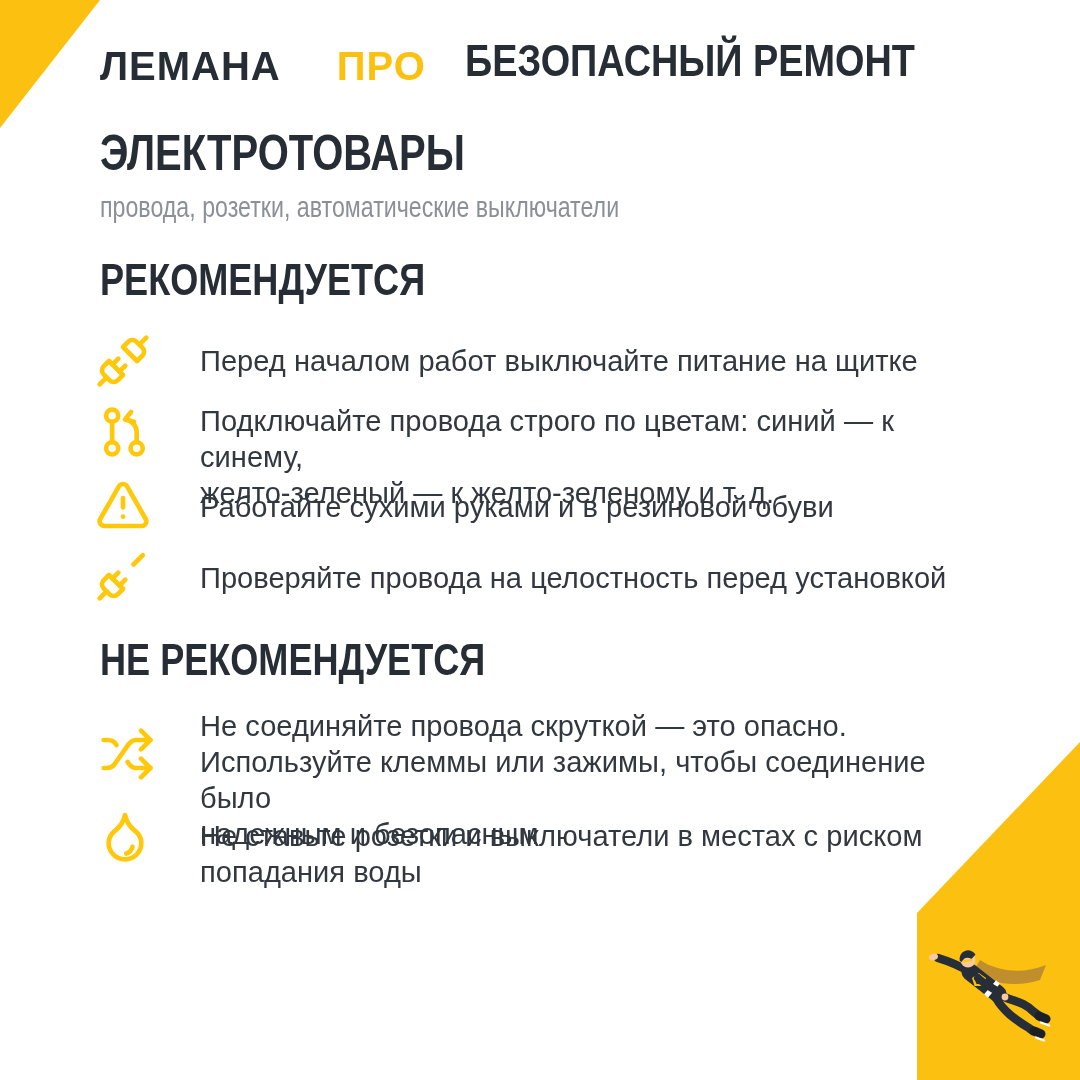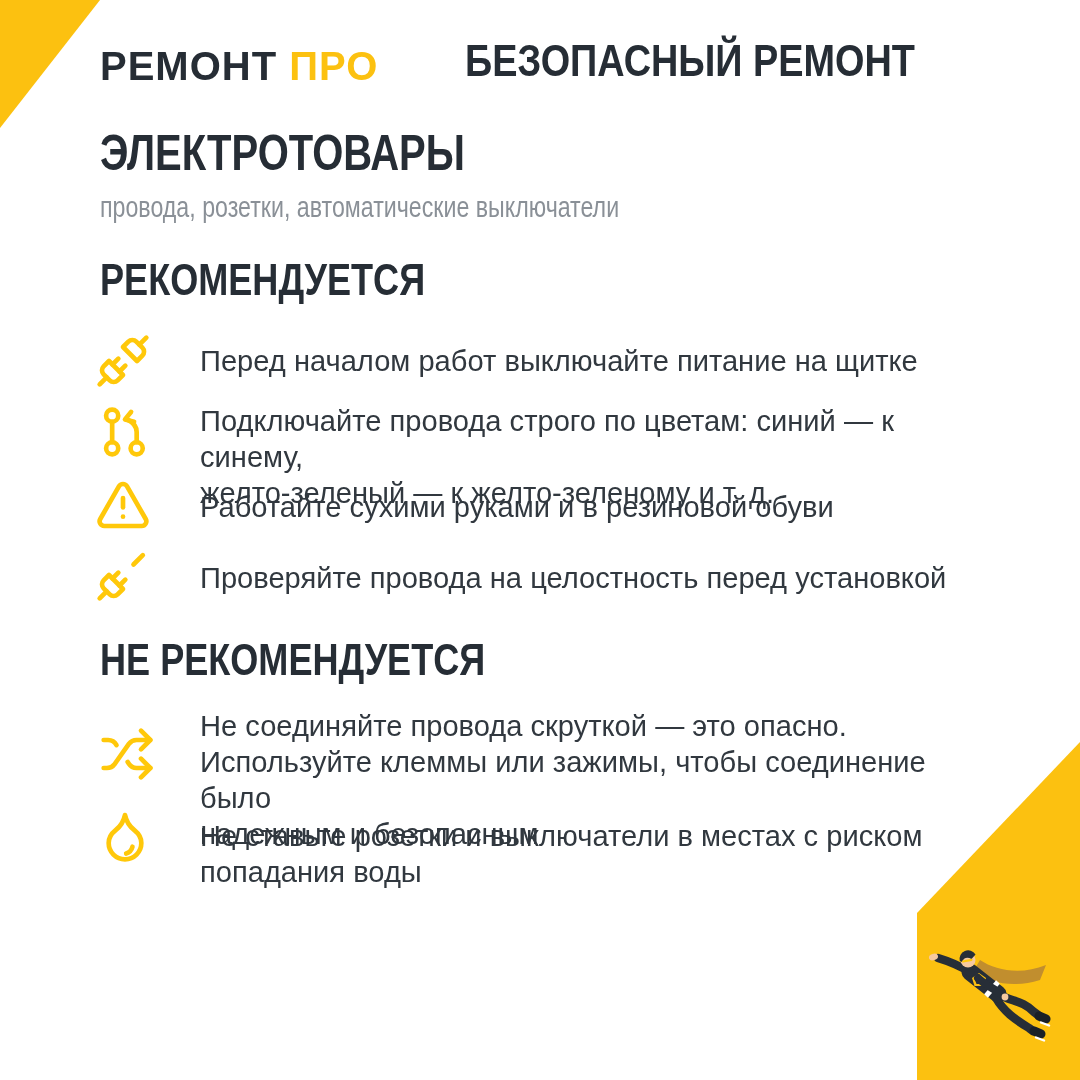--- a/index.html
+++ b/index.html
@@ -14,21 +14,21 @@
     --subtitle-gray:#8A9097;
   }
   .abs{position:absolute;}
   svg{display:block;}
 
   
   #corner-svg{position:absolute;inset:0;width:1080px;height:1080px;pointer-events:none;}
 
   
   .logo{left:100px;top:46px;font-size:40px;font-weight:800;line-height:1;letter-spacing:1px;color:var(--heading-dark);white-space:nowrap;}
-  .logo .pro{color:var(--accent-yellow);}
+  .logo .pro{color:var(--accent-yellow);margin-left:44px;}
   .campaign{left:465px;top:39px;font-size:44px;font-weight:800;line-height:1;color:var(--heading-dark);transform:scaleX(0.86);transform-origin:left top;white-space:nowrap;}
 
   
   .cat-title{left:100px;top:128px;font-size:50px;font-weight:800;line-height:1;color:var(--heading-dark);transform:scaleX(0.80);transform-origin:left top;white-space:nowrap;}
   .cat-sub{left:100px;top:190px;font-size:29px;line-height:1.2;color:var(--subtitle-gray);transform:scaleX(0.80);transform-origin:left top;white-space:nowrap;}
 
   .section-heading{font-size:44px;font-weight:800;line-height:1;color:var(--heading-dark);transform:scaleX(0.82);transform-origin:left top;white-space:nowrap;}
   #rec-heading{left:100px;top:258px;}
   #notrec-heading{left:100px;top:638px;}
 
@@ -42,21 +42,21 @@
   #mascot{left:922px;top:938px;width:140px;height:110px;}
 </style>
 </head>
 <body>
 
 <svg id="corner-svg" viewBox="0 0 1080 1080" aria-hidden="true">
   <polygon points="0,0 100,0 0,128" fill="#FCC110"></polygon>
   <polygon points="917,913 1080,742 1080,1080 917,1080" fill="#FCC110"></polygon>
 </svg>
 
-<div class="abs logo"><span>РЕМОНТ</span> <span class="pro">ПРО</span></div>
+<div class="abs logo"><span>ЛЕМАНА</span> <span class="pro">ПРО</span></div>
 <div class="abs campaign">БЕЗОПАСНЫЙ РЕМОНТ</div>
 
 <h1 class="abs cat-title" style="margin:0;">ЭЛЕКТРОТОВАРЫ</h1>
 <div class="abs cat-sub">провода, розетки, автоматические выключатели</div>
 
 <h2 id="rec-heading" class="abs section-heading" style="margin:0;">РЕКОМЕНДУЕТСЯ</h2>
 
 <div class="abs icon-box" style="left:95px;top:333px;">
   <svg viewBox="0 0 24 24">
     <path d="m19 5 3-3"></path>

